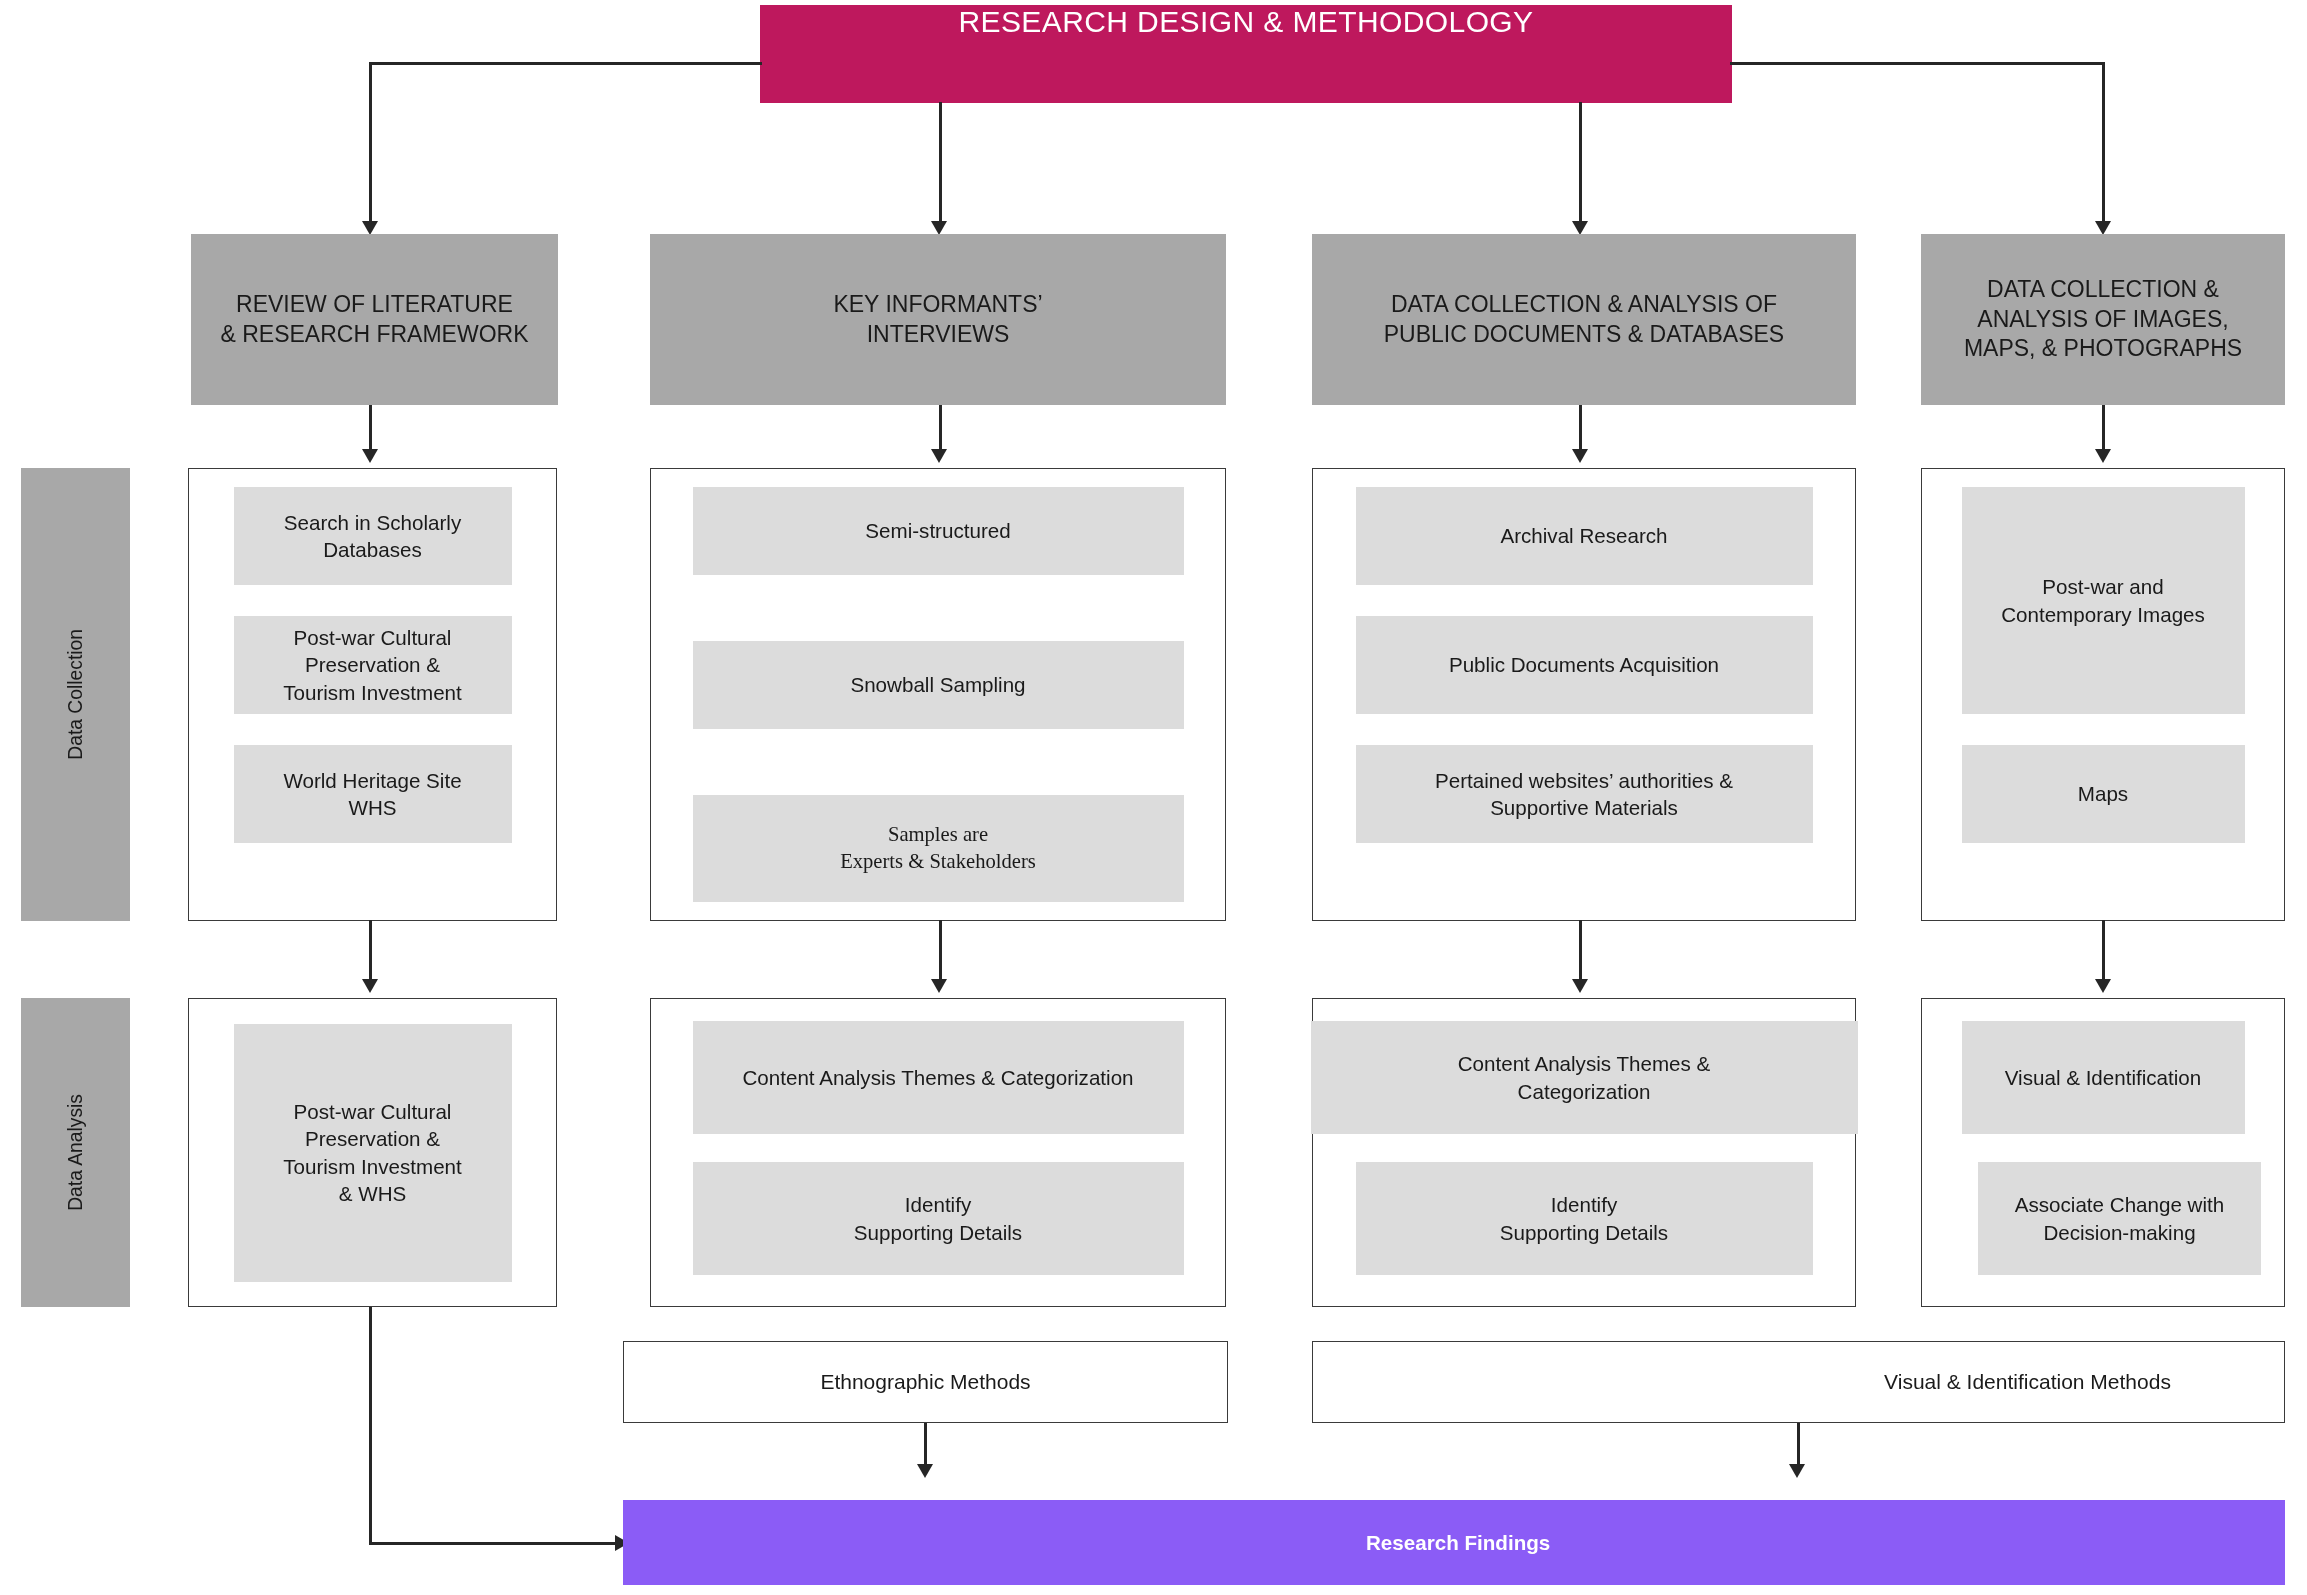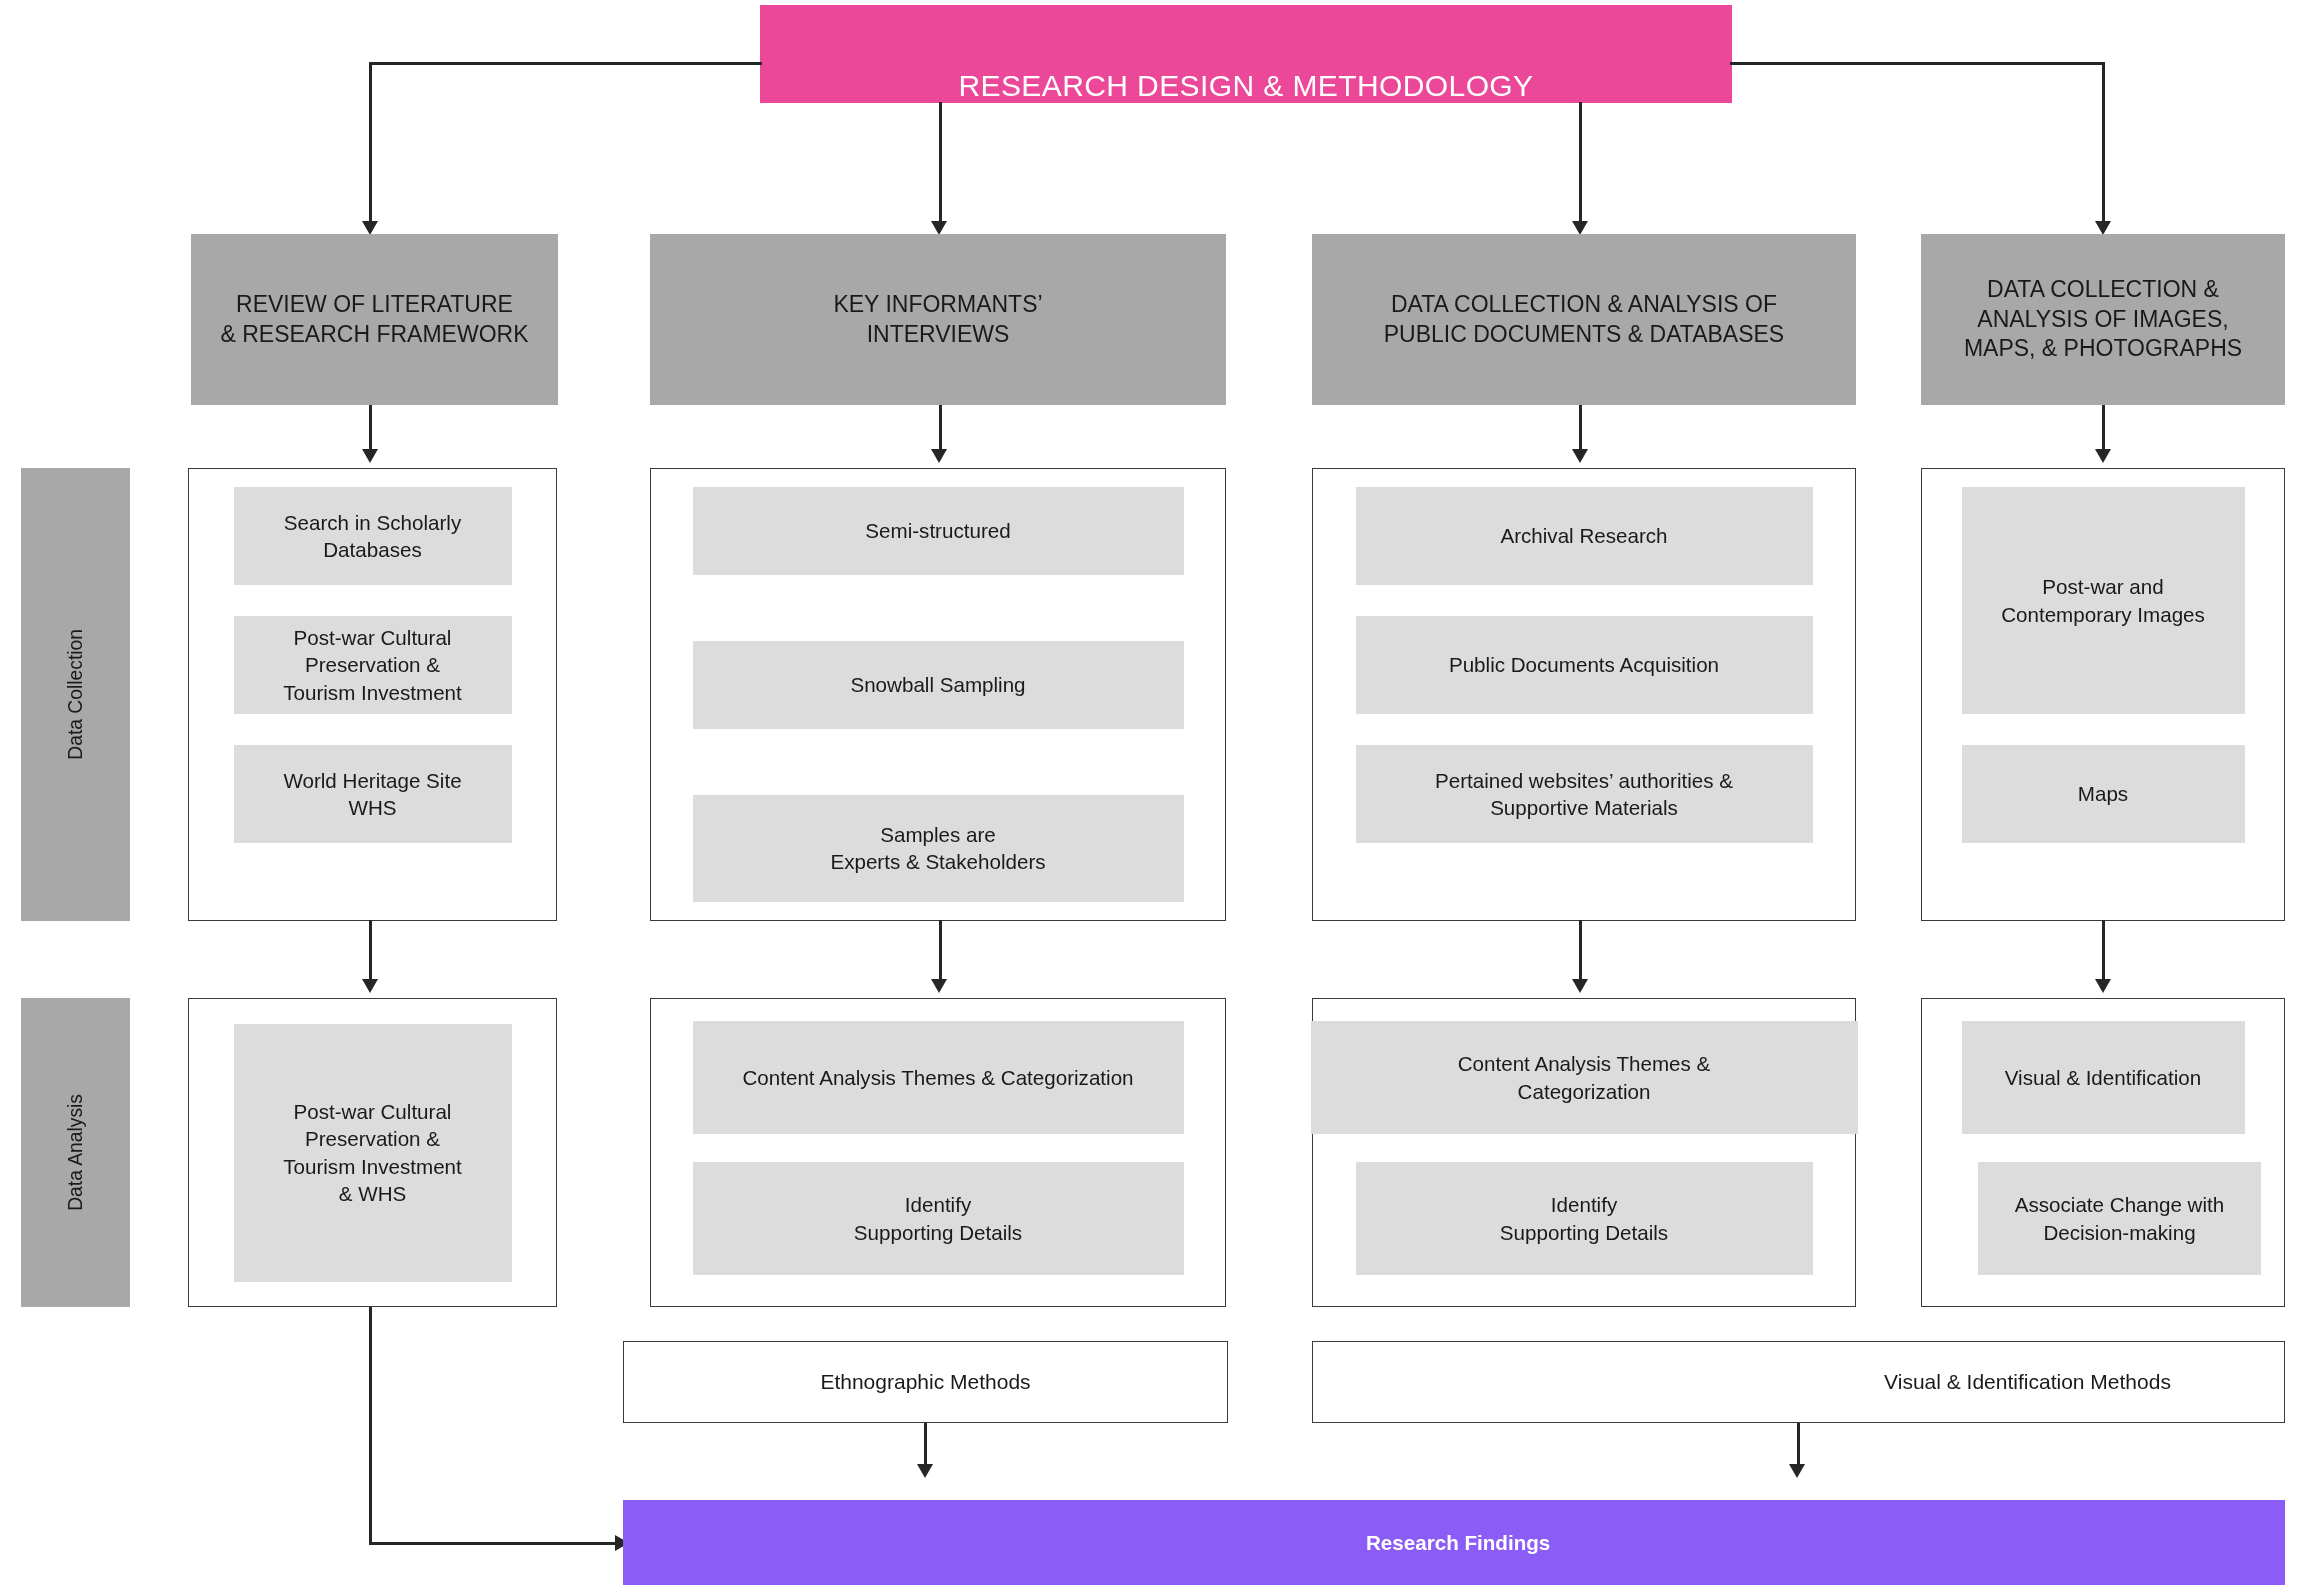--- a/index.html
+++ b/index.html
@@ -13,23 +13,23 @@
     width:2307px;
     height:1596px;
     background:#ffffff;
     overflow:hidden;
   }
   
   .abs{position:absolute;box-sizing:border-box;}
 
   
   .titlebar{
-    background:#ec4899;
+    background:#be185d;
     color:#ffffff;
-    display:flex;align-items:flex-end;justify-content:center;
+    display:flex;align-items:flex-start;justify-content:center;
     font-size:30px;
     letter-spacing:0.4px;
     font-weight:400;
   }
   
   .colhead{
     background:#a8a8a8;
     color:#1a1a1a;
     display:flex;align-items:center;justify-content:center;
     text-align:center;
@@ -178,21 +178,21 @@
     </div>
   </div>
 
   <div class="abs stage" style="left:650px;top:468px;width:576px;height:453px;padding:18px 0;gap:35px;">
     <div class="item" style="width:491px;height:98px;margin-bottom:31px;">
       <span class="nowrap">Semi-structured</span>
     </div>
     <div class="item" style="width:491px;height:98px;margin-bottom:31px;">
       <span class="nowrap">Snowball Sampling</span>
     </div>
-    <div class="item" style="width:491px;height:120px;">
+    <div class="item" style="width:491px;height:120px;font-family:Liberation Serif, serif;">
       <span class="nowrap">Samples are
 Experts &amp; Stakeholders</span>
     </div>
   </div>
 
   <div class="abs stage" style="left:1312px;top:468px;width:544px;height:453px;padding:18px 0;">
     <div class="item" style="width:457px;height:98px;margin-bottom:31px;">
       <span class="nowrap">Archival Research</span>
     </div>
     <div class="item" style="width:457px;height:98px;margin-bottom:31px;">

